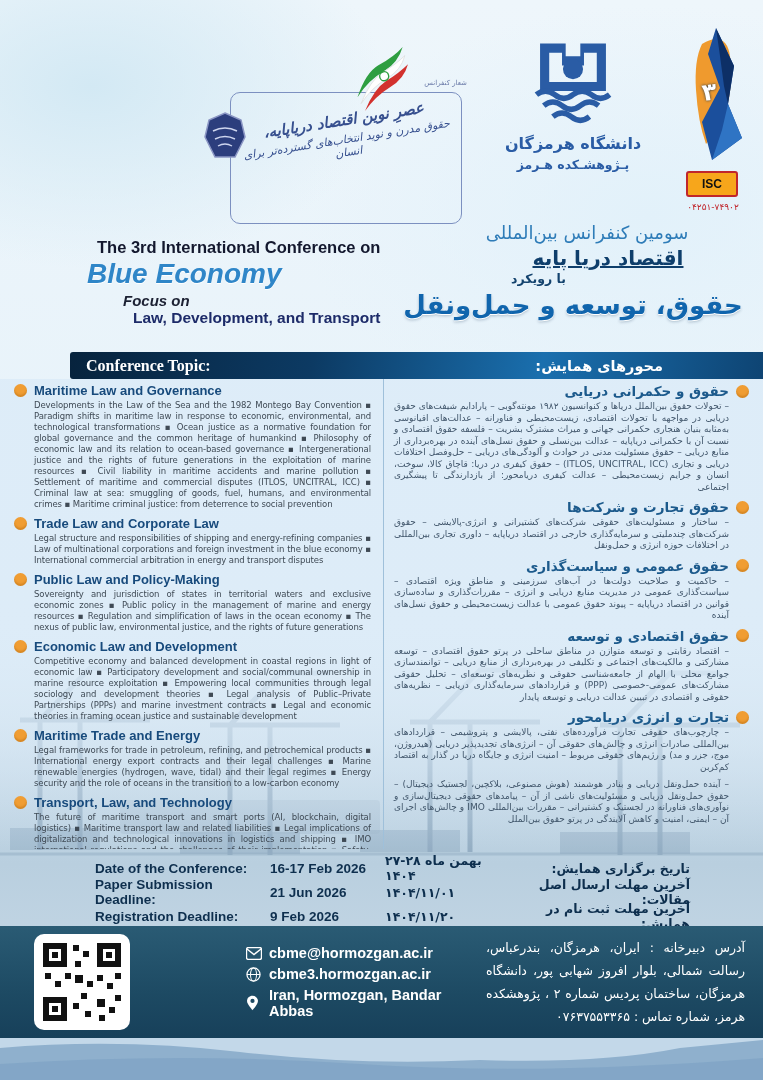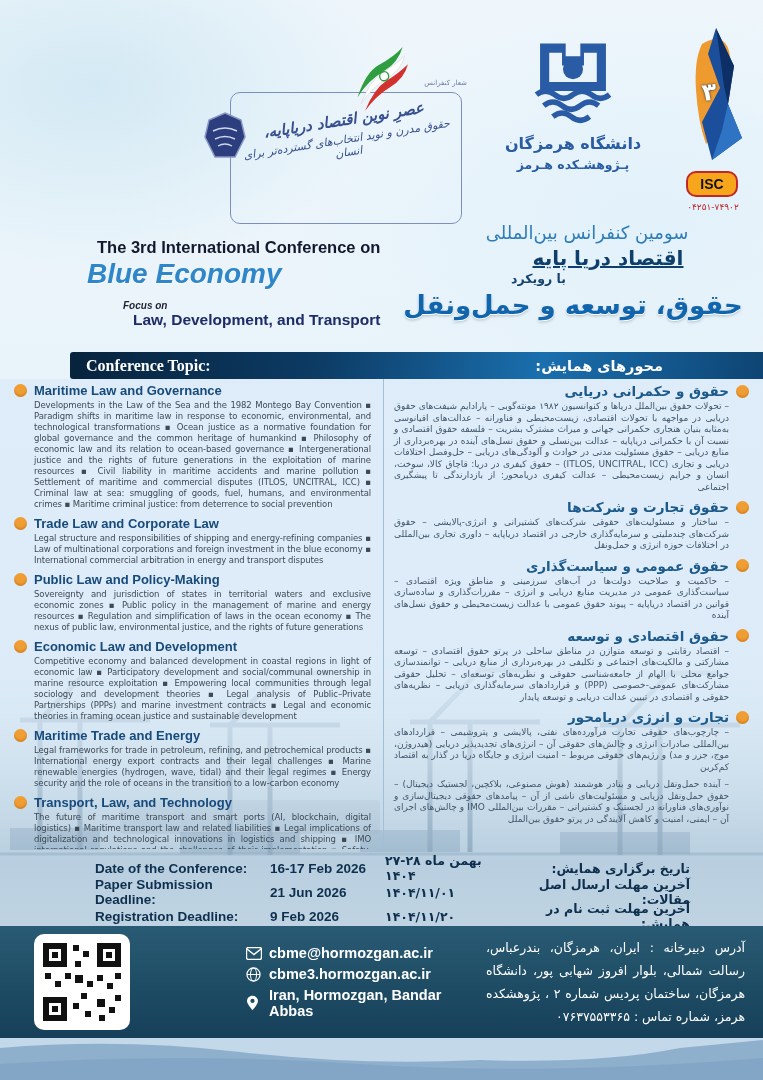--- a/index.html
+++ b/index.html
@@ -30,36 +30,36 @@
   .uni { position:absolute; left:498px; top:38px; width:150px; text-align:center; }
   .uni-name { color:#2a5ca5; font-weight:bold; font-size:16px; margin-top:6px; direction:rtl; }
   .uni-inst { color:#2a5ca5; font-weight:bold; font-size:12.5px; margin-top:4px; direction:rtl; letter-spacing:1px; }
   .emblem { position:absolute; left:672px; top:26px; width:82px; height:200px; text-align:center; }
   .emblem-digit {
     position:absolute; left:30px; top:52px; color:#fff; font-size:24px; font-weight:bold;
     text-shadow:0 0 3px #0a2d52; transform:rotate(-8deg);
   }
   .isc-badge {
     position:absolute; left:14px; top:145px; width:52px; height:26px; background:#f7a61b;
-    border:2px solid #c0262c; border-radius:10px; color:#111; font-weight:bold;
-    font-size:14px; line-height:22px; text-align:center; font-family:"Liberation Sans",sans-serif;
+    border:2px solid #c0262c; border-radius:3px; color:#111; font-weight:bold;
+    font-size:12px; line-height:22px; text-align:center; font-family:"Liberation Sans",sans-serif;
   }
   .isc-code { position:absolute; left:0; top:176px; width:82px; text-align:center; color:#c0262c; font-size:9px; font-weight:normal; direction:ltr; }
   
   .title-fa { position:absolute; right:10px; top:222px; width:370px; direction:rtl; }
   .tfa1 { text-align:center; color:#2e7cb8; font-size:18px; padding-left:38px; }
   .tfa2 { text-align:center; color:#0e3e6b; font-size:20px; font-weight:bold; margin-top:3px; padding-left:80px;text-decoration:underline; }
   .tfa3 { text-align:left; color:#14436e; font-size:12.5px; font-weight:bold; margin-top:1px; padding-left:128px; }
   .tfa4 { text-align:center; color:#1065ad; font-size:26px; font-weight:bold; margin-top:4px; padding-left:10px;
           text-shadow:0 1px 0 #ffffff, 0 2px 3px rgba(10,45,80,.25); }
   .title-en { position:absolute; left:75px; top:238px; width:320px; font-family:"Liberation Sans",sans-serif; }
   .ten1 { color:#13182e; font-size:16.5px; font-weight:bold; padding-left:22px; }
   .ten2 { color:#2f86c8; font-size:28px; font-weight:bold; font-style:italic; padding-left:12px; margin-top:1px;
           text-shadow:0 1px 0 #fff; }
-  .ten3 { color:#1c2133; font-size:10px; font-weight:bold; font-style:italic; padding-left:48px; margin-top:10px; }
+  .ten3 { color:#1c2133; font-size:15px; font-weight:bold; font-style:italic; padding-left:48px; margin-top:2px; }
   .ten4 { color:#1d2b69; font-size:15.5px; font-weight:bold; padding-left:58px; }
   
   .topic-bar {
     position:absolute; top:352px; left:70px; right:0; height:27px;
     background:linear-gradient(100deg,#07233d 0%, #0c3a63 35%, #1a6fae 68%, #0e4473 100%);
     border-radius:3px 0 0 3px; color:#fff; display:flex; align-items:center; justify-content:space-between;
   }
   .topic-bar .en { font-family:Liberation Serif, serif; font-weight:bold; font-size:16px; padding-left:16px; }
   .topic-bar .fa { font-weight:bold; font-size:14.5px; padding-right:100px; direction:rtl; }
   

